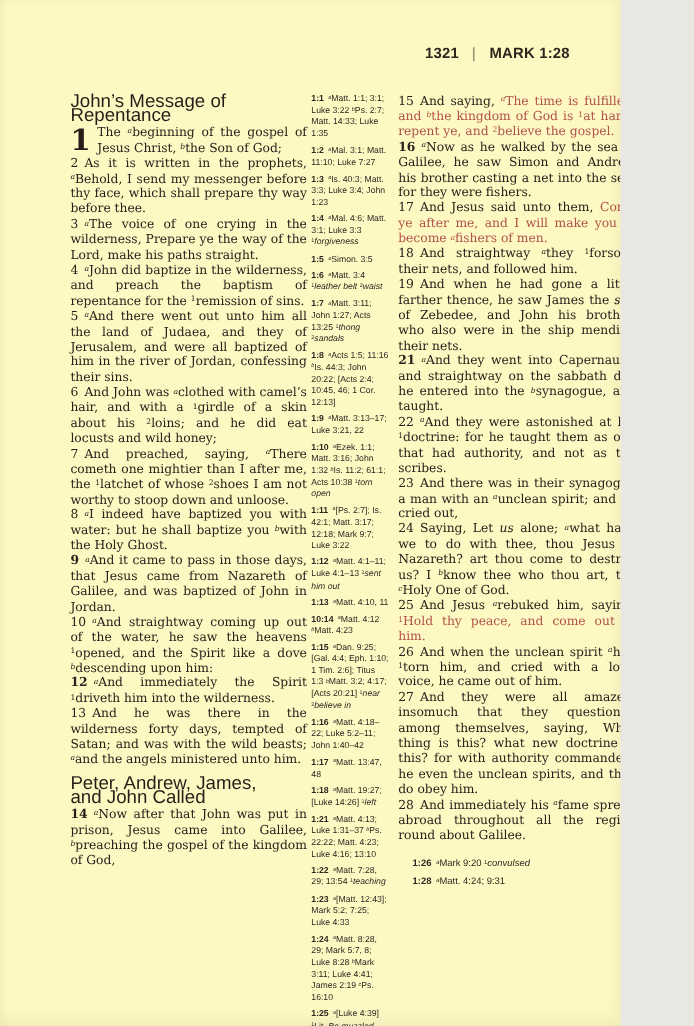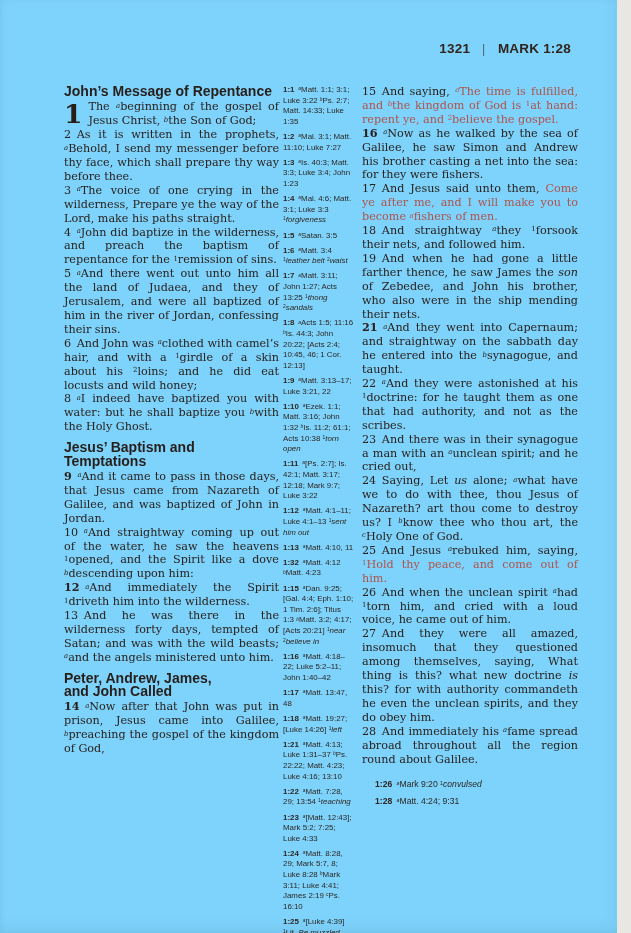--- a/index.html
+++ b/index.html
@@ -1,29 +1,29 @@
 <!DOCTYPE html>
 <html><head>
 <meta charset="utf-8">
 <style>
   html,body{margin:0;padding:0;background:#e9e7e2;}
-  .page{position:relative;width:617px;height:933px;background:#7dd3fc;overflow:hidden;
+  .page{position:relative;width:564px;height:933px;background:#fef9c3;overflow:hidden;
         font-family:"DejaVu Serif",serif;color:#2a211c;
         box-shadow:inset -3px -6px 14px rgba(0,0,0,0.05), inset 2px 0 6px rgba(0,0,0,0.03);}
   .hdr{position:absolute;top:41px;right:46px;display:flex;align-items:center;gap:12px;
        font-family:"Liberation Sans",sans-serif;font-weight:700;font-size:13.5px;
        letter-spacing:0.2px;color:#31241d;}
   .hdr .bar{font-weight:400;color:#4a3c34;transform:scaleX(.7);}
   .col{position:absolute;top:85px;}
   .col-left{left:64px;width:215px;}
   .col-refs{left:283px;width:71px;}
   .col-right{left:362px;width:216px;}
   .verse{margin:0;text-align:justify;font-size:11.2px;line-height:13.9px;
          text-justify:inter-word;}
-  .heading{font-family:"Liberation Sans",sans-serif;font-weight:700;font-size:14px;
+  .heading{font-family:"Liberation Sans",sans-serif;font-weight:400;font-size:17px;
            line-height:13.4px;margin:7px 0 2px;white-space:pre-line;color:#271e19;}
   .col .heading:first-child{margin-top:0;}
   .vnum{font-weight:400;}
   .vnum.b{font-weight:700;margin-top:40px;}
   .dropcap{float:left;font-weight:700;font-size:26.5px;line-height:23px;
            padding:2px 6px 0 0;color:#271e19;}
   .sup{font-size:0.62em;position:relative;top:-0.38em;line-height:0;}
   .it{font-style:italic;}
   .red{color:#b0534a;}
   .refentry{margin:0 0 4.6px;font-family:"Liberation Sans",sans-serif;
@@ -44,45 +44,45 @@
     <span>MARK 1:28</span>
   </div>
   <div class="col col-left">
       <div class="heading">John’s Message of Repentance</div>
       <p class="verse"><span class="dropcap">1</span><span>The </span><span class="sup it">a</span><span>beginning of the gospel of Jesus Christ, </span><span class="sup it">b</span><span>the Son of God;</span></p>
       <p class="verse"><span class="vnum">2</span> <span>As it is written in the prophets, </span><span class="sup it">a</span><span>Behold, I send my messenger before thy face, which shall prepare thy way before thee.</span></p>
       <p class="verse"><span class="vnum">3</span> <span class="sup it">a</span><span>The voice of one crying in the wilderness, Prepare ye the way of the Lord, make his paths straight.</span></p>
       <p class="verse"><span class="vnum">4</span> <span class="sup it">a</span><span>John did baptize in the wilderness, and preach the baptism of repentance for the </span><span class="sup">1</span><span>remission of sins.</span></p>
       <p class="verse"><span class="vnum">5</span> <span class="sup it">a</span><span>And there went out unto him all the land of Judaea, and they of Jerusalem, and were all baptized of him in the river of Jordan, confessing their sins.</span></p>
       <p class="verse"><span class="vnum">6</span> <span>And John was </span><span class="sup it">a</span><span>clothed with camel’s hair, and with a </span><span class="sup">1</span><span>girdle of a skin about his </span><span class="sup">2</span><span>loins; and he did eat locusts and wild honey;</span></p>
+      <p class="verse"><span class="vnum">7</span> <span>And preached, saying, </span><span class="sup it">a</span><span>There cometh one mightier than I after me, the </span><span class="sup">1</span><span>latchet of whose </span><span class="sup">2</span><span>shoes I am not worthy to stoop down and unloose.</span></p>
       <p class="verse"><span class="vnum">8</span> <span class="sup it">a</span><span>I indeed have baptized you with water: but he shall baptize you </span><span class="sup it">b</span><span>with the Holy Ghost.</span></p>
-      <div class="heading">Jesus’ Baptism and Temptations</div>
       <p class="verse"><span class="vnum b">9</span> <span class="sup it">a</span><span>And it came to pass in those days, that Jesus came from Nazareth of Galilee, and was baptized of John in Jordan.</span></p>
       <p class="verse"><span class="vnum">10</span> <span class="sup it">a</span><span>And straightway coming up out of the water, he saw the heavens </span><span class="sup">1</span><span>opened, and the Spirit like a dove </span><span class="sup it">b</span><span>descending upon him:</span></p>
       <p class="verse"><span class="vnum b">12</span> <span class="sup it">a</span><span>And immediately the Spirit </span><span class="sup">1</span><span>driveth him into the wilderness.</span></p>
       <p class="verse"><span class="vnum">13</span> <span>And he was there in the wilderness forty days, tempted of Satan; and was with the wild beasts; </span><span class="sup it">a</span><span>and the angels ministered unto him.</span></p>
       <div class="heading">Peter, Andrew, James,
 and John Called</div>
       <p class="verse"><span class="vnum b">14</span> <span class="sup it">a</span><span>Now after that John was put in prison, Jesus came into Galilee, </span><span class="sup it">b</span><span>preaching the gospel of the kingdom of God,</span></p>
     </div>
   <div class="col col-refs">
       <p class="refentry"><span class="ref">1:1</span> <span class="sup it">a</span><span>Matt. 1:1; 3:1; Luke 3:22 </span><span class="sup it">b</span><span>Ps. 2:7; Matt. 14:33; Luke 1:35</span></p>
       <p class="refentry"><span class="ref">1:2</span> <span class="sup it">a</span><span>Mal. 3:1; Matt. 11:10; Luke 7:27</span></p>
       <p class="refentry"><span class="ref">1:3</span> <span class="sup it">a</span><span>Is. 40:3; Matt. 3:3; Luke 3:4; John 1:23</span></p>
       <p class="refentry"><span class="ref">1:4</span> <span class="sup it">a</span><span>Mal. 4:6; Matt. 3:1; Luke 3:3 </span><span class="sup">1</span><span class="it">forgiveness</span></p>
-      <p class="refentry"><span class="ref">1:5</span> <span class="sup it">a</span><span>Satan. 3:5</span></p>
+      <p class="refentry"><span class="ref">1:5</span> <span class="sup it">a</span><span>Simon. 3:5</span></p>
       <p class="refentry"><span class="ref">1:6</span> <span class="sup it">a</span><span>Matt. 3:4 </span><span class="sup">1</span><span class="it">leather belt </span><span class="sup">2</span><span class="it">waist</span></p>
       <p class="refentry"><span class="ref">1:7</span> <span class="sup it">a</span><span>Matt. 3:11; John 1:27; Acts 13:25 </span><span class="sup">1</span><span class="it">thong </span><span class="sup">2</span><span class="it">sandals</span></p>
       <p class="refentry"><span class="ref">1:8</span> <span class="sup it">a</span><span>Acts 1:5; 11:16 </span><span class="sup it">b</span><span>Is. 44:3; John 20:22; [Acts 2:4; 10:45, 46; 1 Cor. 12:13]</span></p>
       <p class="refentry"><span class="ref">1:9</span> <span class="sup it">a</span><span>Matt. 3:13–17; Luke 3:21, 22</span></p>
       <p class="refentry"><span class="ref">1:10</span> <span class="sup it">a</span><span>Ezek. 1:1; Matt. 3:16; John 1:32 </span><span class="sup it">b</span><span>Is. 11:2; 61:1; Acts 10:38 </span><span class="sup">1</span><span class="it">torn open</span></p>
       <p class="refentry"><span class="ref">1:11</span> <span class="sup it">a</span><span>[Ps. 2:7]; Is. 42:1; Matt. 3:17; 12:18; Mark 9:7; Luke 3:22</span></p>
       <p class="refentry"><span class="ref">1:12</span> <span class="sup it">a</span><span>Matt. 4:1–11; Luke 4:1–13 </span><span class="sup">1</span><span class="it">sent him out</span></p>
       <p class="refentry"><span class="ref">1:13</span> <span class="sup it">a</span><span>Matt. 4:10, 11</span></p>
-      <p class="refentry"><span class="ref">1:32</span> <span class="sup it">a</span><span>Matt. 4:12 </span><span class="sup it">b</span><span>Matt. 4:23</span></p>
+      <p class="refentry"><span class="ref">10:14</span> <span class="sup it">a</span><span>Matt. 4:12 </span><span class="sup it">b</span><span>Matt. 4:23</span></p>
       <p class="refentry"><span class="ref">1:15</span> <span class="sup it">a</span><span>Dan. 9:25; [Gal. 4:4; Eph. 1:10; 1 Tim. 2:6]; Titus 1:3 </span><span class="sup it">b</span><span>Matt. 3:2; 4:17; [Acts 20:21] </span><span class="sup">1</span><span class="it">near </span><span class="sup">2</span><span class="it">believe in</span></p>
       <p class="refentry"><span class="ref">1:16</span> <span class="sup it">a</span><span>Matt. 4:18–22; Luke 5:2–11; John 1:40–42</span></p>
       <p class="refentry"><span class="ref">1:17</span> <span class="sup it">a</span><span>Matt. 13:47, 48</span></p>
       <p class="refentry"><span class="ref">1:18</span> <span class="sup it">a</span><span>Matt. 19:27; [Luke 14:26] </span><span class="sup">1</span><span class="it">left</span></p>
       <p class="refentry"><span class="ref">1:21</span> <span class="sup it">a</span><span>Matt. 4:13; Luke 1:31–37 </span><span class="sup it">b</span><span>Ps. 22:22; Matt. 4:23; Luke 4:16; 13:10</span></p>
       <p class="refentry"><span class="ref">1:22</span> <span class="sup it">a</span><span>Matt. 7:28, 29; 13:54 </span><span class="sup">1</span><span class="it">teaching</span></p>
       <p class="refentry"><span class="ref">1:23</span> <span class="sup it">a</span><span>[Matt. 12:43]; Mark 5:2; 7:25; Luke 4:33</span></p>
       <p class="refentry"><span class="ref">1:24</span> <span class="sup it">a</span><span>Matt. 8:28, 29; Mark 5:7, 8; Luke 8:28 </span><span class="sup it">b</span><span>Mark 3:11; Luke 4:41; James 2:19 </span><span class="sup it">c</span><span>Ps. 16:10</span></p>
       <p class="refentry"><span class="ref">1:25</span> <span class="sup it">a</span><span>[Luke 4:39] </span><span class="sup">1</span><span>Lit. </span><span class="it">Be muzzled</span></p>
     </div>

